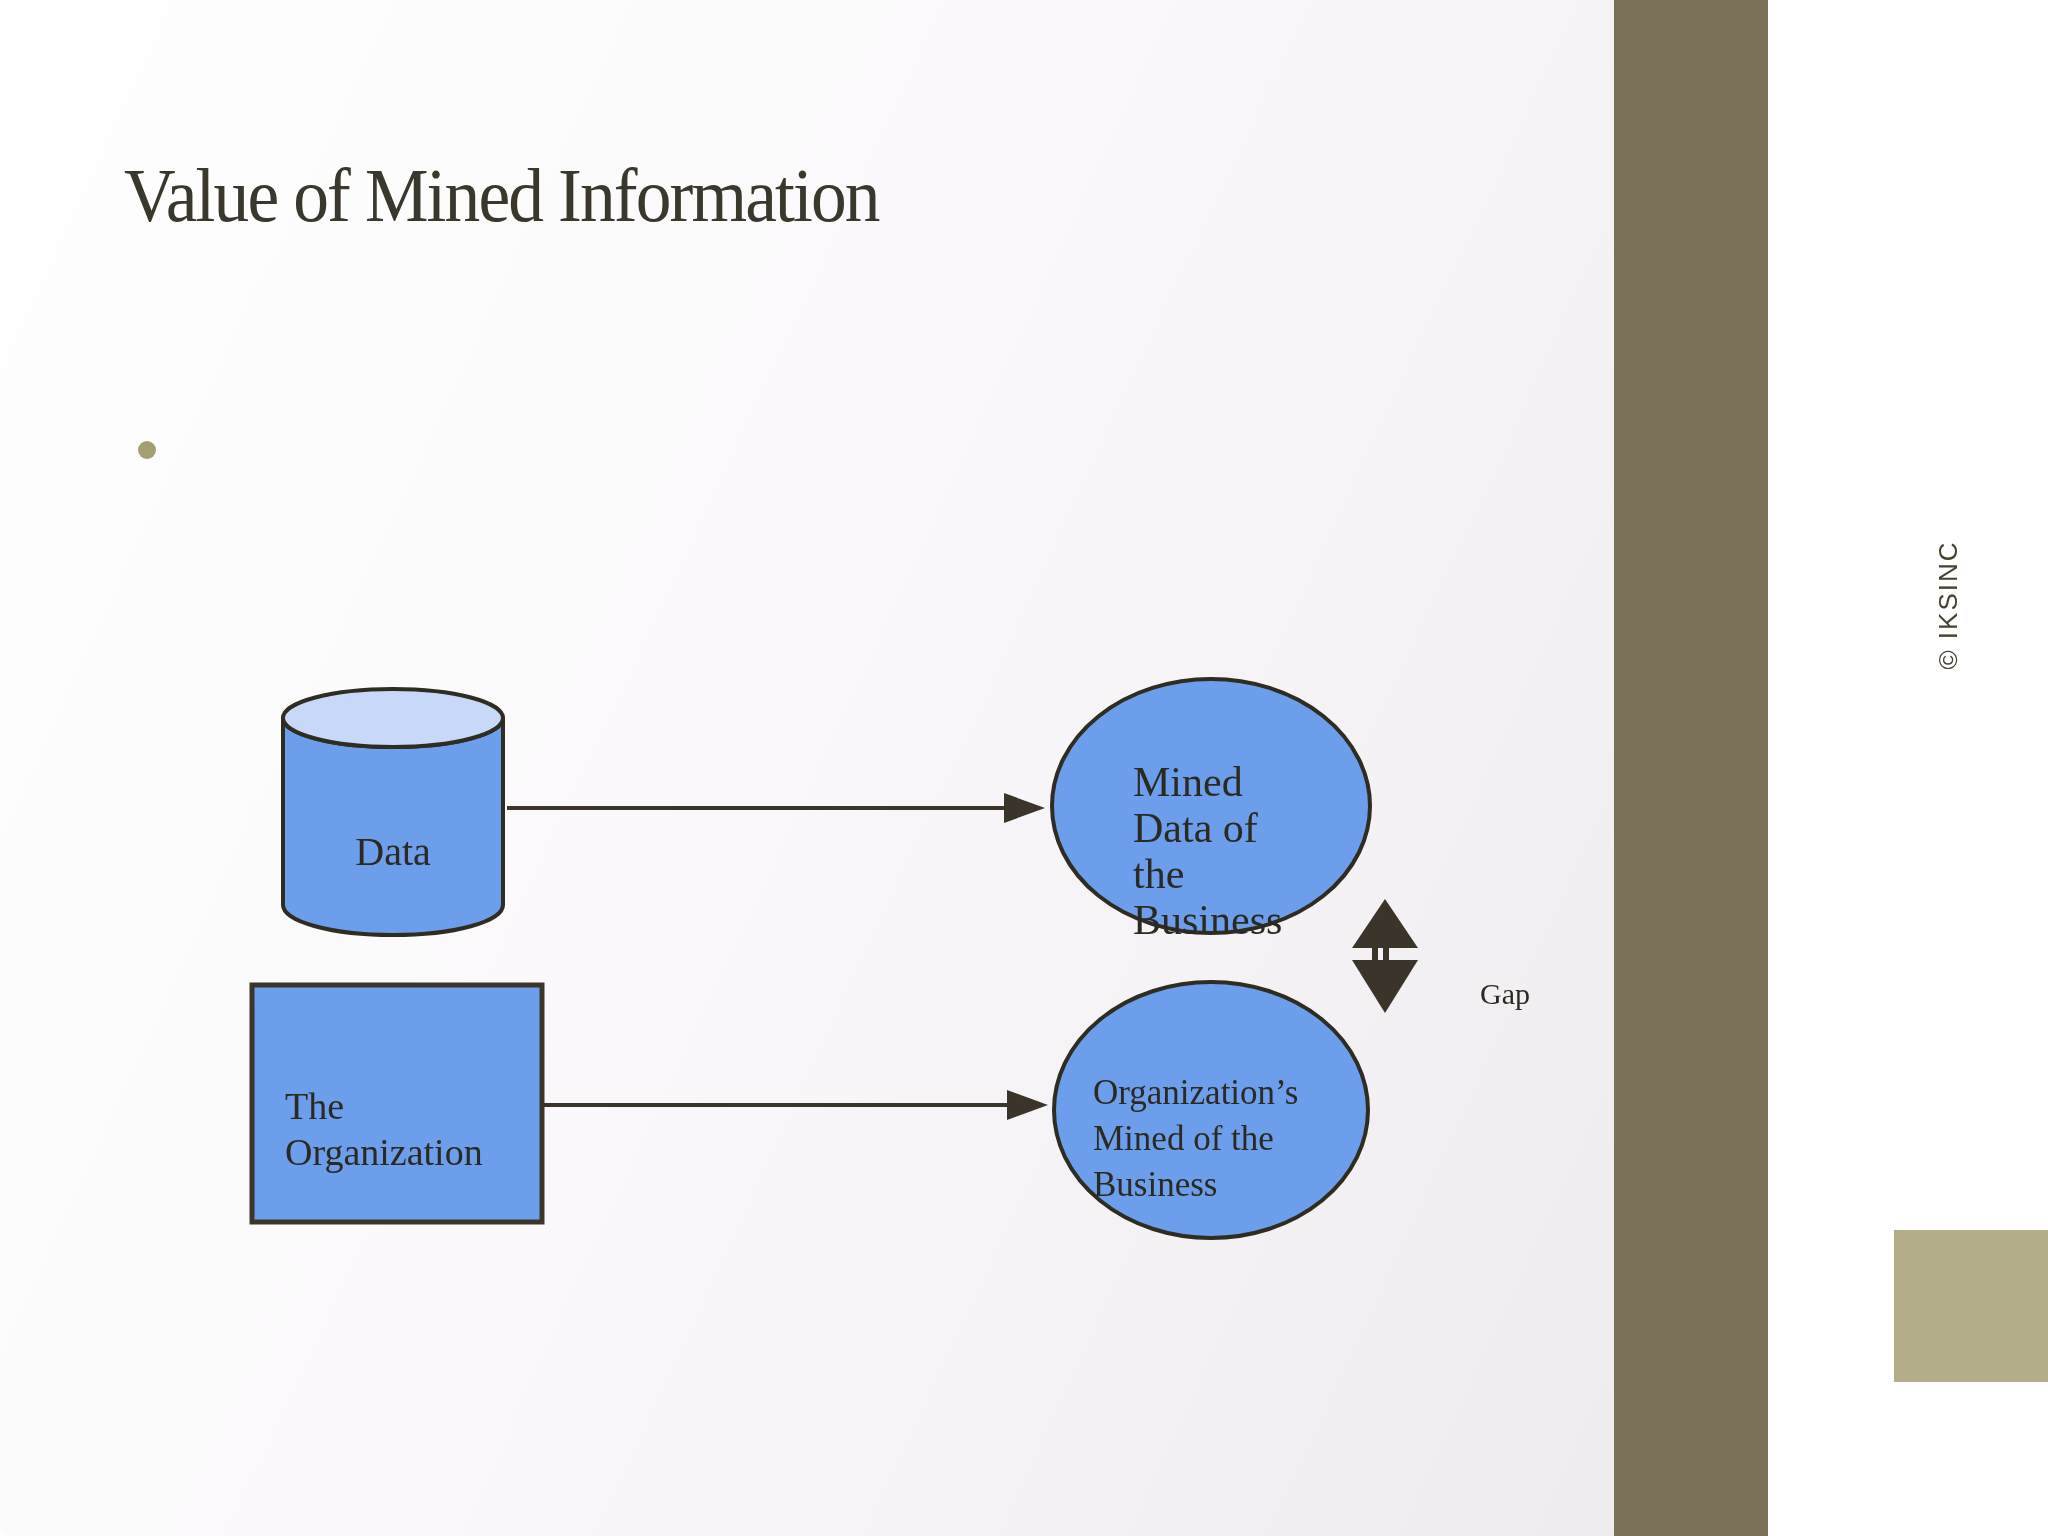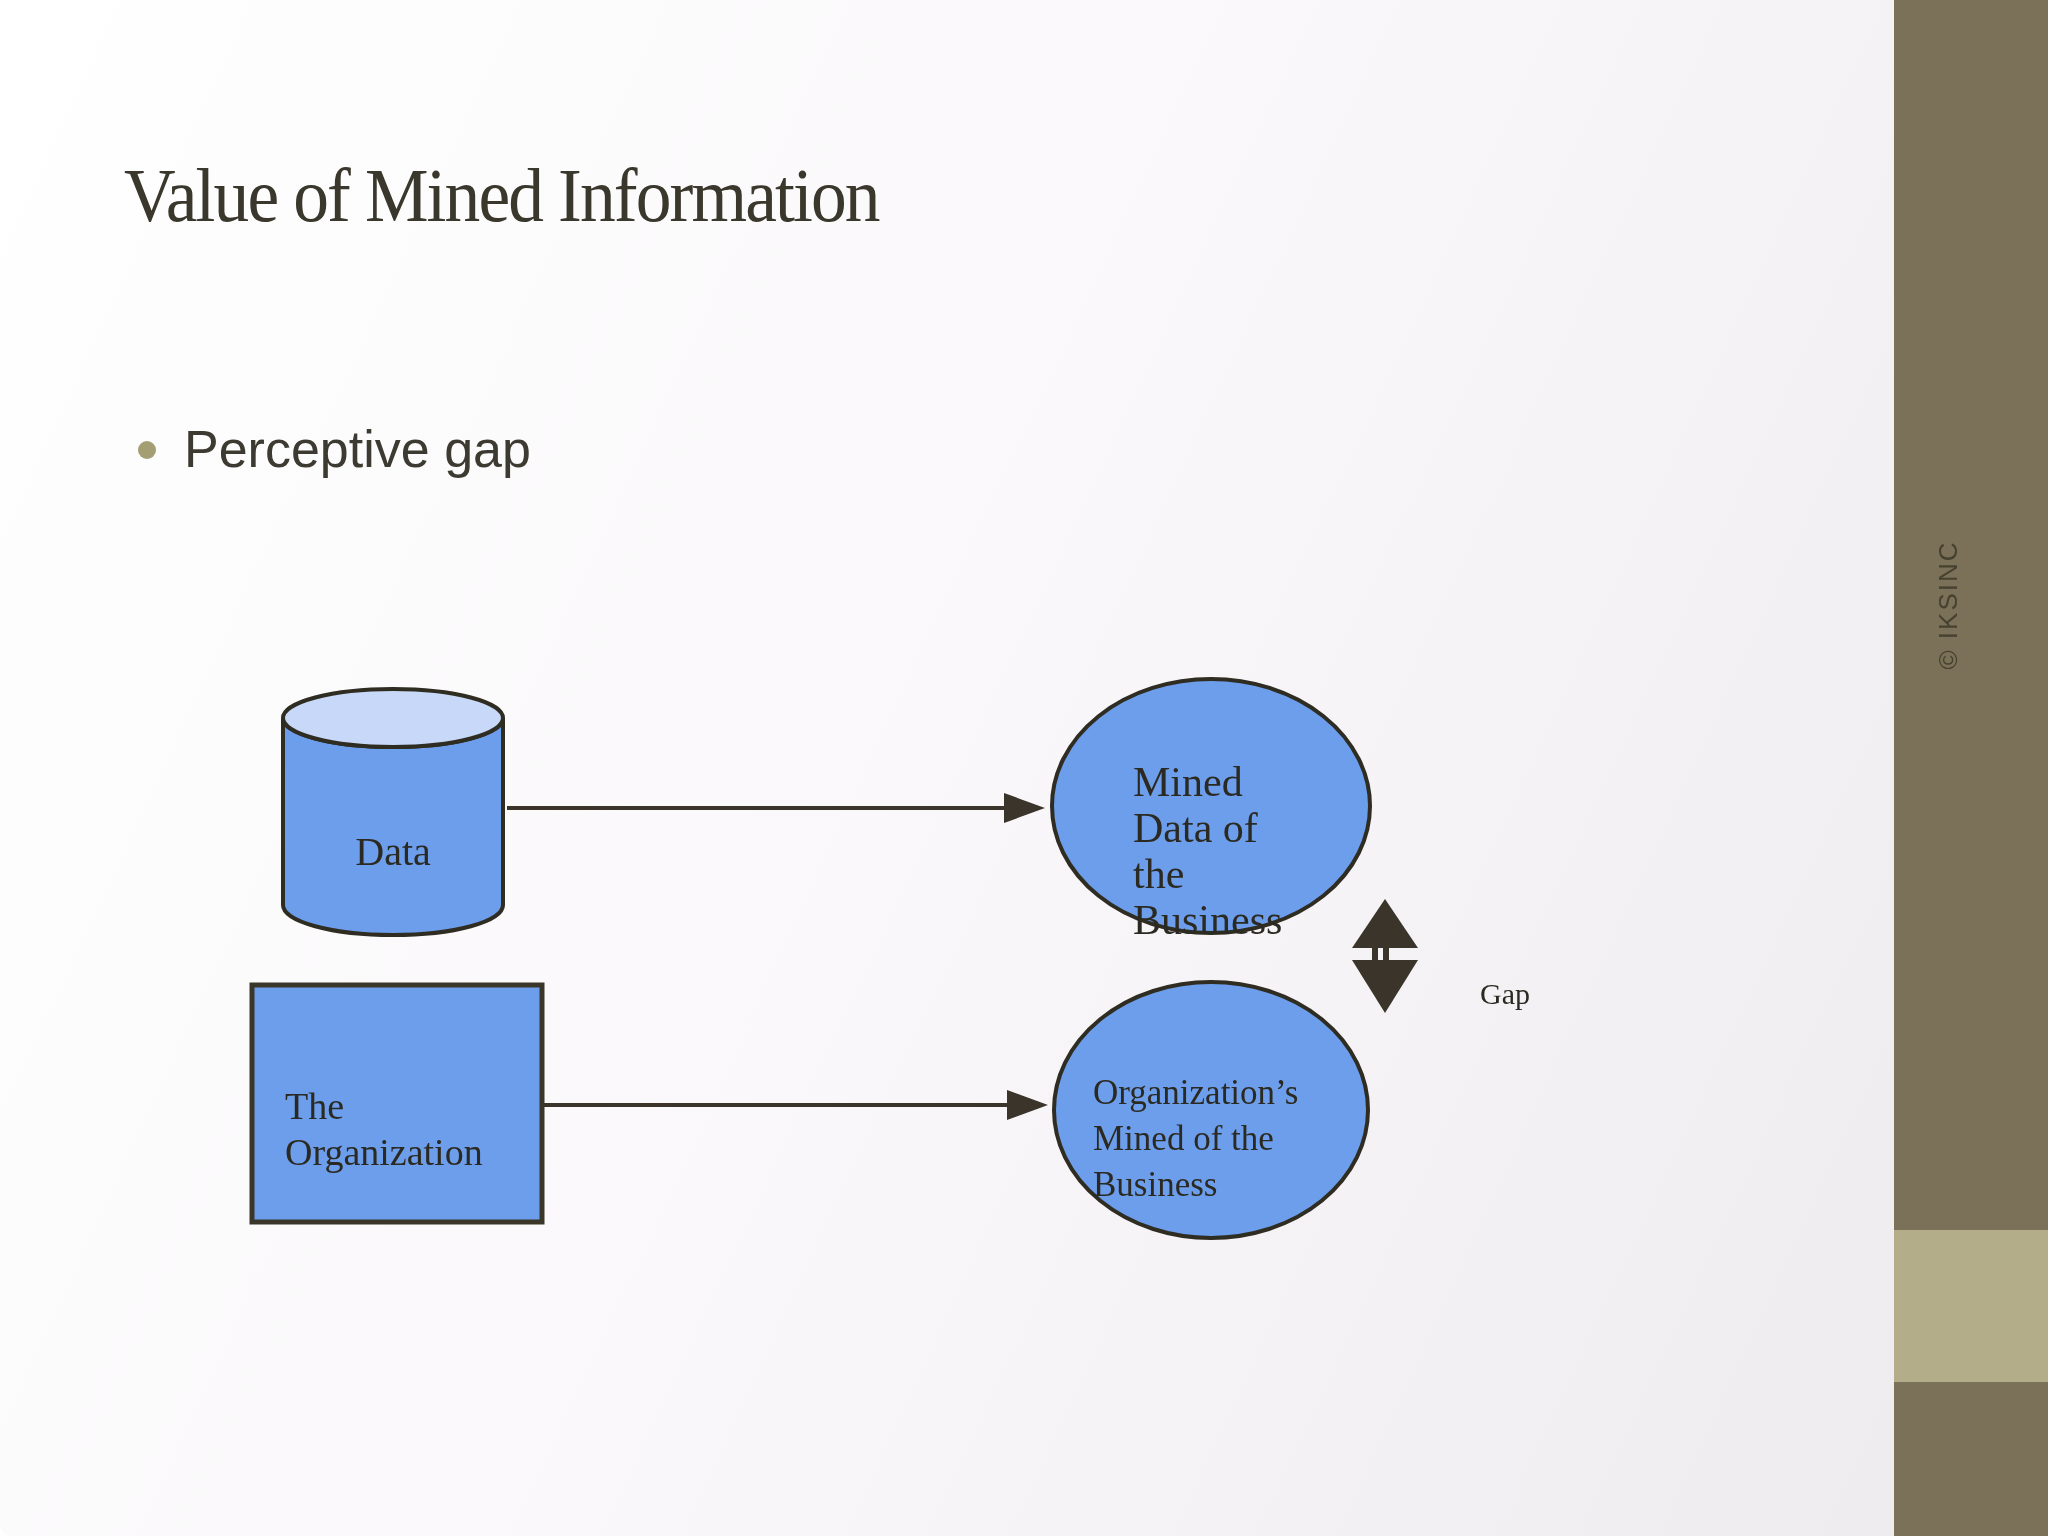--- a/index.html
+++ b/index.html
@@ -1,18 +1,18 @@
 <!DOCTYPE html>
 <html><head>
 <meta charset="utf-8">
 <style>
   html,body{margin:0;padding:0;}
   body{width:2048px;height:1536px;position:relative;overflow:hidden;
        font-family:"Liberation Serif",serif;}
-  .slide{position:absolute;inset:0;width:2048px;height:1536px;
+  .slide{position:absolute;inset:0;width:1768px;height:1536px;
          background:linear-gradient(115deg,#ffffff 0%,#faf8fa 45%,#edeaed 100%);border-radius:11px;}
 
   
   .sidebar{position:absolute;top:0;right:0;width:154px;height:1536px;background:#7a7158;}
   .accent-square{position:absolute;left:1894px;top:1230px;width:154px;height:152px;background:#b4ad8a;}
   .copyright{position:absolute;left:1948px;top:605px;
              transform:translate(-50%,-50%) rotate(-90deg);
              font-family:"Liberation Sans",sans-serif;font-size:26px;letter-spacing:2px;
              color:#474130;white-space:nowrap;}
 
@@ -38,21 +38,20 @@
   .shape-label span{display:block;}
 </style>
 </head>
 <body>
 
 <div class="slide">
 
   <div class="title">Value of Mined Information</div>
 
   <div class="bullet-dot"></div>
-  <div class="bullet-text">Perceptive gap</div>
 
   <svg class="diagram" width="2048" height="1536" viewBox="0 0 2048 1536">
 
     <g>
       <path d="M283 718 L283 905 A110 30 0 0 0 503 905 L503 718 A110 29 0 0 1 283 718 Z" fill="#6d9eeb" stroke="#2f2c22" stroke-width="4"></path>
       <ellipse cx="393" cy="718" rx="110" ry="29" fill="#c7d8f8" stroke="#2f2c22" stroke-width="4"></ellipse>
     </g>
 
     <rect x="252" y="985" width="290" height="237" fill="#6d9eeb" stroke="#3a372a" stroke-width="5"></rect>
 

